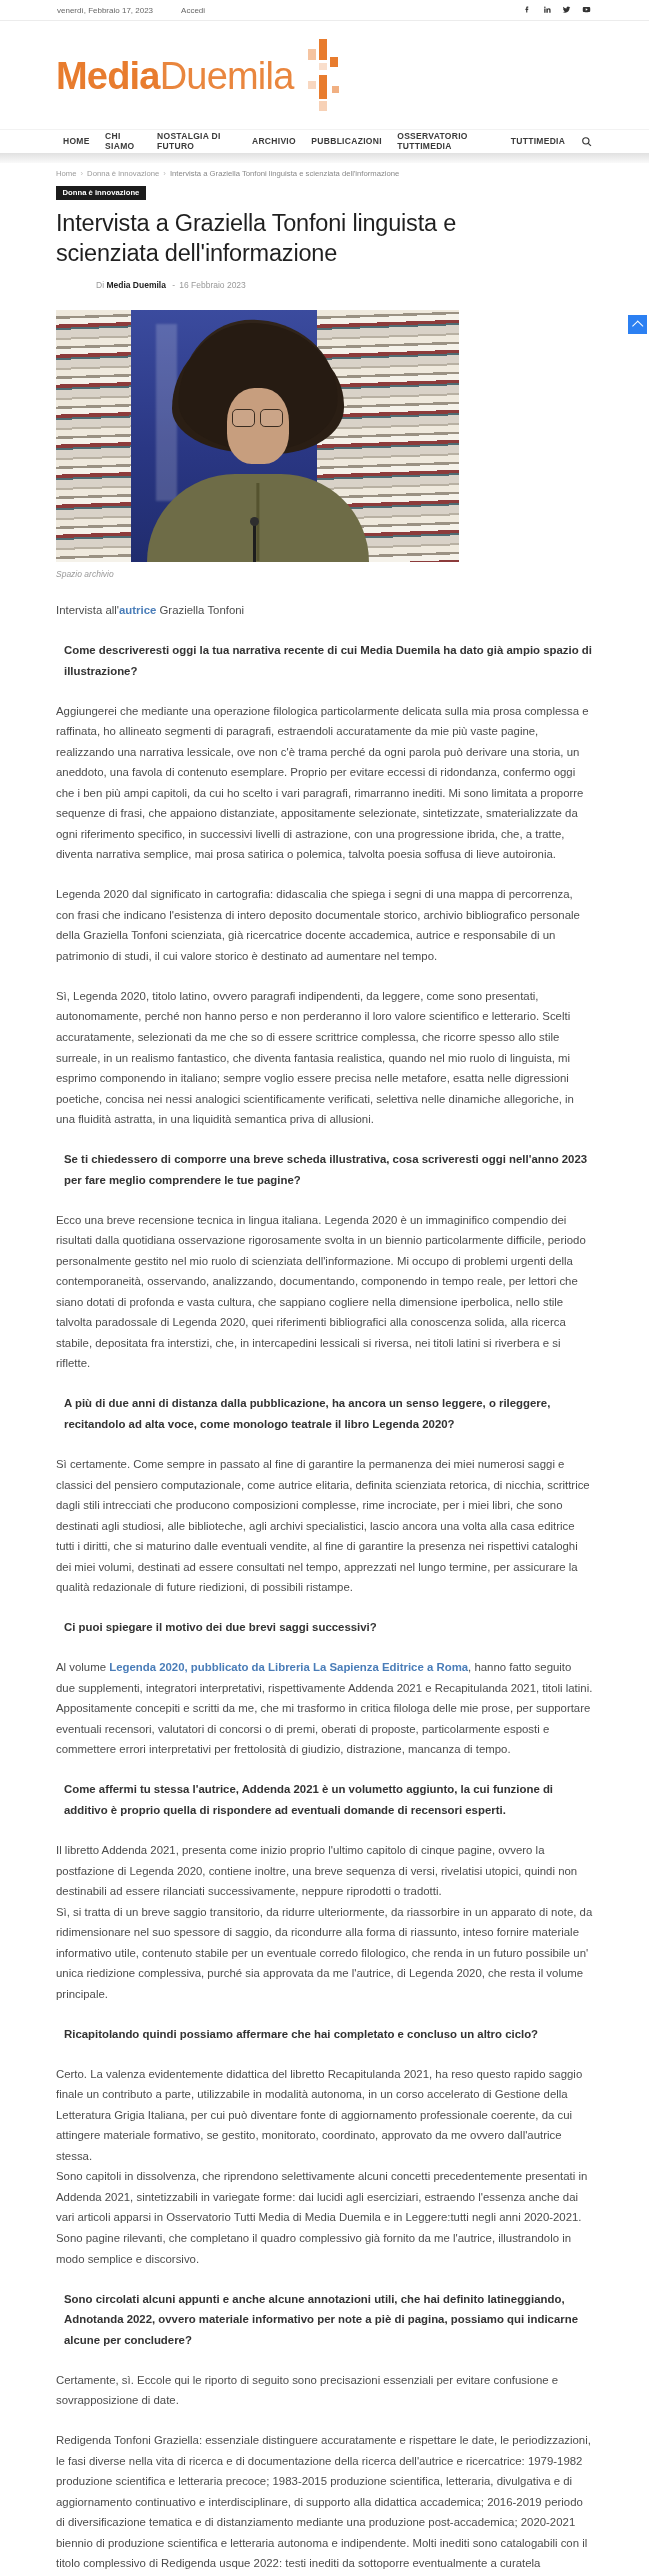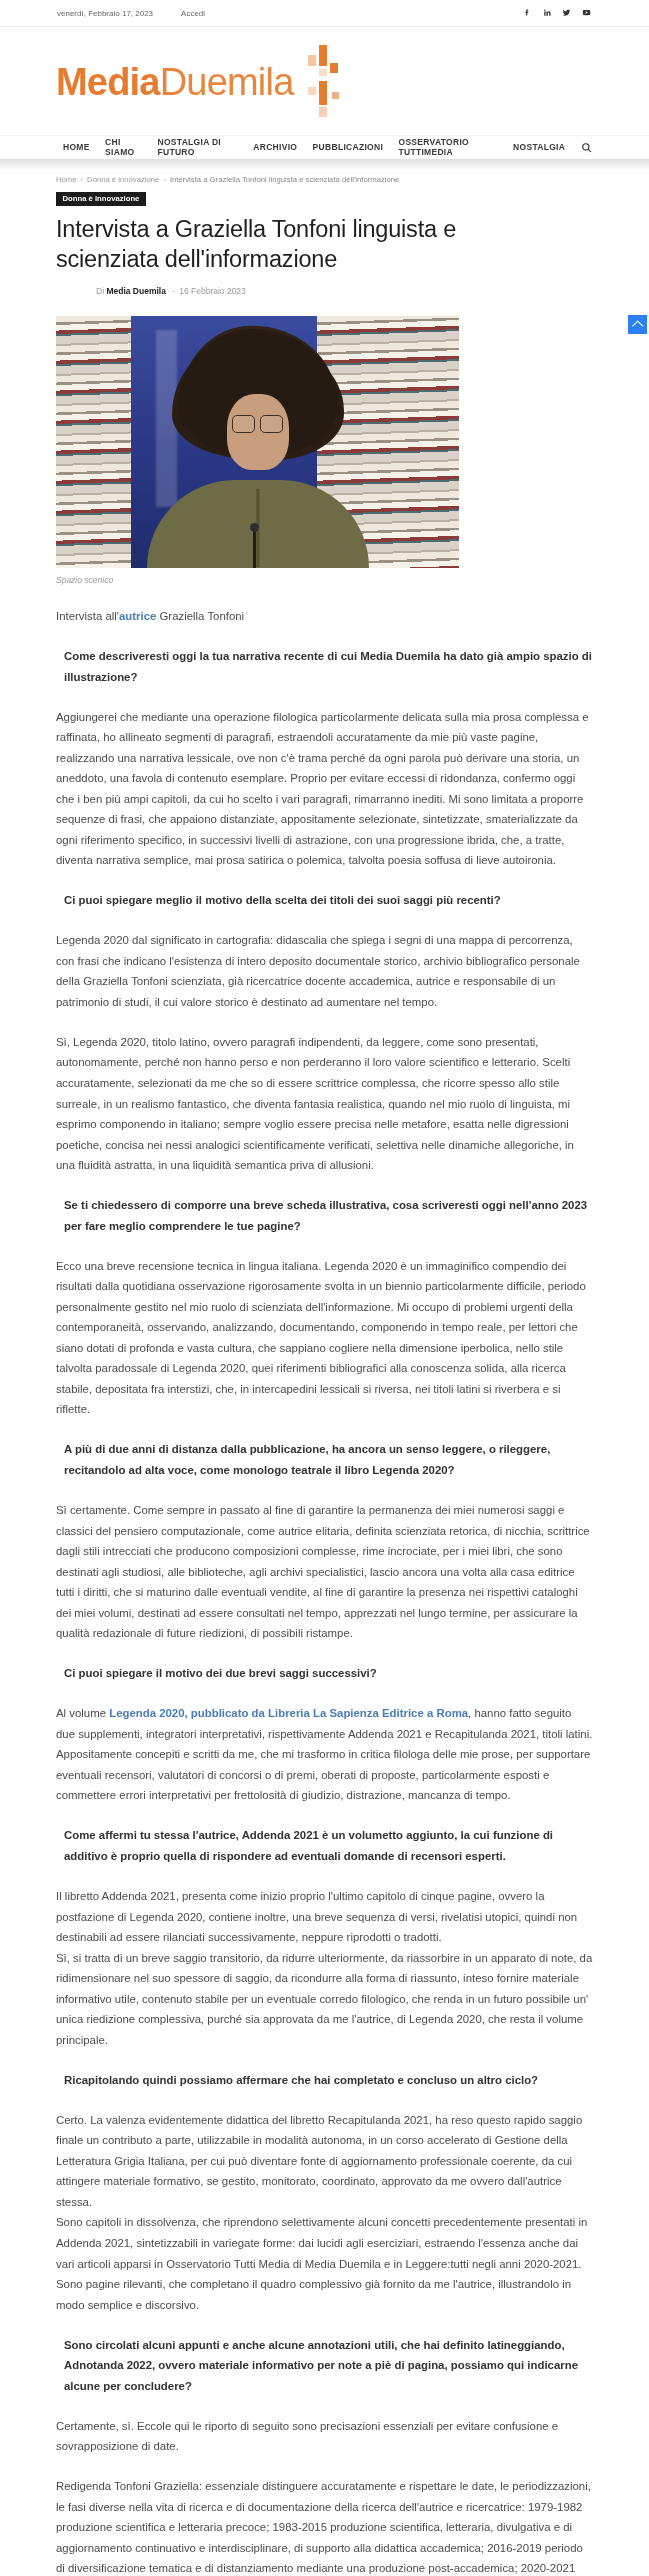--- a/index.html
+++ b/index.html
@@ -1,19 +1,19 @@
 <!DOCTYPE html>
 <html style="font-size:13px"><head>
 <meta charset="utf-8">
 <style>
   * { box-sizing: border-box; margin: 0; padding: 0; }
   html,body { width: 649px; background:#fff; font-family:"Liberation Sans", sans-serif; position:relative; overflow-x:hidden; }
 
   
-  .topbar { height:27px; display:flex; align-items:center; padding:0 58px 0 57px; border-bottom:0.8px solid #ececec; font-size:8px; color:#666; }
+  .topbar { height:21px; display:flex; align-items:center; padding:0 58px 0 57px; border-bottom:0.8px solid #ececec; font-size:8px; color:#666; }
   .topbar-date { margin-right:28px; }
   .topbar-login { color:#666; text-decoration:none; }
   .topbar-spacer { flex:1; }
   .tb-icon { display:inline-block; width:9px; height:9px; margin-left:10.6px; cursor:pointer; }
   .tb-icon svg { width:9px; height:9px; fill:#333; }
 
   
   .header { padding:18px 57px 14.6px 56px; display:flex; align-items:center; }
   .logo-text { line-height:0.98; color:#e87c2e; letter-spacing:-0.8px; }
   .logo-l1, .logo-l2 { font-size:38px; }
@@ -114,21 +114,21 @@
       <span class="lb lb3"></span>
       <span class="lb lb4"></span>
     <span class="lb lb5"></span>
       <span class="lb lb6"></span>
       <span class="lb lb7"></span>
       <span class="lb lb8"></span>
   </div>
 </div>
 
 <div class="nav">
-  <span style="display:contents;"><a class="nav-item" href="#">HOME</a><a class="nav-item" href="#">CHI SIAMO</a><a class="nav-item" href="#">NOSTALGIA DI FUTURO</a><a class="nav-item" href="#">ARCHIVIO</a><a class="nav-item" href="#">PUBBLICAZIONI</a><a class="nav-item" href="#">OSSERVATORIO TUTTIMEDIA</a><a class="nav-item" href="#">NOSTALGIA</a></span>
+  <span style="display:contents;"><a class="nav-item" href="#">HOME</a><a class="nav-item" href="#">CHI SIAMO</a><a class="nav-item" href="#">NOSTALGIA DI FUTURO</a><a class="nav-item" href="#">ARCHIVIO</a><a class="nav-item" href="#">PUBBLICAZIONI</a><a class="nav-item" href="#">OSSERVATORIO TUTTIMEDIA</a><a class="nav-item" href="#">TUTTIMEDIA</a></span>
   <span class="nav-spacer"></span>
   <span class="nav-search">
     <svg viewBox="0 0 20 20">
         <circle cx="8.5" cy="8.5" r="5.5"></circle>
         <line x1="12.8" y1="12.8" x2="17.5" y2="17.5"></line>
       </svg>
   </span>
 </div>
 <div class="header-shadow"></div>
 
@@ -146,28 +146,27 @@
     <div class="ph-blue"></div>
     <div class="ph-stack ph-s1"></div>
     <div class="ph-stack ph-s2"></div>
     <div class="ph-hair"></div>
     <div class="ph-face">
         <div class="ph-glasses"></div>
       </div>
     <div class="ph-sweater"></div>
     <div class="ph-mic"></div>
   </div>
-  <div class="photo-caption">Spazio scenico</div>
+  <div class="photo-caption">Spazio archivio</div>
 
   
   <div class="article-body">
       <p class="intro">Intervista all'<a href="#" class="tlink">autrice</a> Graziella Tonfoni</p>
       <p class="q">Come descriveresti oggi la tua narrativa recente di cui Media Duemila ha dato già ampio spazio di illustrazione?</p>
       <p class="a">Aggiungerei che mediante una operazione filologica particolarmente delicata sulla mia prosa complessa e raffinata, ho allineato segmenti di paragrafi, estraendoli accuratamente da mie più vaste pagine, realizzando una narrativa lessicale, ove non c'è trama perché da ogni parola può derivare una storia, un aneddoto, una favola di contenuto esemplare. Proprio per evitare eccessi di ridondanza, confermo oggi che i ben più ampi capitoli, da cui ho scelto i vari paragrafi, rimarranno inediti. Mi sono limitata a proporre sequenze di frasi, che appaiono distanziate, appositamente selezionate, sintetizzate, smaterializzate da ogni riferimento specifico, in successivi livelli di astrazione, con una progressione ibrida, che, a tratte, diventa narrativa semplice, mai prosa satirica o polemica, talvolta poesia soffusa di lieve autoironia.</p>
-      <p class="q">Ci puoi spiegare meglio il motivo della scelta dei titoli dei suoi saggi più recenti?</p>
       <p class="a">Legenda 2020 dal significato in cartografia: didascalia che spiega i segni di una mappa di percorrenza, con frasi che indicano l'esistenza di intero deposito documentale storico, archivio bibliografico personale della Graziella Tonfoni scienziata, già ricercatrice docente accademica, autrice e responsabile di un patrimonio di studi, il cui valore storico è destinato ad aumentare nel tempo.</p>
       <p class="a">Sì, Legenda 2020, titolo latino, ovvero paragrafi indipendenti, da leggere, come sono presentati, autonomamente, perché non hanno perso e non perderanno il loro valore scientifico e letterario. Scelti accuratamente, selezionati da me che so di essere scrittrice complessa, che ricorre spesso allo stile surreale, in un realismo fantastico, che diventa fantasia realistica, quando nel mio ruolo di linguista, mi esprimo componendo in italiano; sempre voglio essere precisa nelle metafore, esatta nelle digressioni poetiche, concisa nei nessi analogici scientificamente verificati, selettiva nelle dinamiche allegoriche, in una fluidità astratta, in una liquidità semantica priva di allusioni.</p>
       <p class="q">Se ti chiedessero di comporre una breve scheda illustrativa, cosa scriveresti oggi nell'anno 2023 per fare meglio comprendere le tue pagine?</p>
       <p class="a">Ecco una breve recensione tecnica in lingua italiana. Legenda 2020 è un immaginifico compendio dei risultati dalla quotidiana osservazione rigorosamente svolta in un biennio particolarmente difficile, periodo personalmente gestito nel mio ruolo di scienziata dell'informazione. Mi occupo di problemi urgenti della contemporaneità, osservando, analizzando, documentando, componendo in tempo reale, per lettori che siano dotati di profonda e vasta cultura, che sappiano cogliere nella dimensione iperbolica, nello stile talvolta paradossale di Legenda 2020, quei riferimenti bibliografici alla conoscenza solida, alla ricerca stabile, depositata fra interstizi, che, in intercapedini lessicali si riversa, nei titoli latini si riverbera e si riflette.</p>
       <p class="q">A più di due anni di distanza dalla pubblicazione, ha ancora un senso leggere, o rileggere, recitandolo ad alta voce, come monologo teatrale il libro Legenda 2020?</p>
       <p class="a">Sì certamente. Come sempre in passato al fine di garantire la permanenza dei miei numerosi saggi e classici del pensiero computazionale, come autrice elitaria, definita scienziata retorica, di nicchia, scrittrice dagli stili intrecciati che producono composizioni complesse, rime incrociate, per i miei libri, che sono destinati agli studiosi, alle biblioteche, agli archivi specialistici, lascio ancora una volta alla casa editrice tutti i diritti, che si maturino dalle eventuali vendite, al fine di garantire la presenza nei rispettivi cataloghi dei miei volumi, destinati ad essere consultati nel tempo, apprezzati nel lungo termine, per assicurare la qualità redazionale di future riedizioni, di possibili ristampe.</p>
       <p class="q">Ci puoi spiegare il motivo dei due brevi saggi successivi?</p>
       <p class="a">Al volume <a href="#" class="tlink">Legenda 2020, pubblicato da Libreria La Sapienza Editrice a Roma</a>, hanno fatto seguito due supplementi, integratori interpretativi, rispettivamente Addenda 2021 e Recapitulanda 2021, titoli latini. Appositamente concepiti e scritti da me, che mi trasformo in critica filologa delle mie prose, per supportare eventuali recensori, valutatori di concorsi o di premi, oberati di proposte, particolarmente esposti e commettere errori interpretativi per frettolosità di giudizio, distrazione, mancanza di tempo.</p>
       <p class="q">Come affermi tu stessa l'autrice, Addenda 2021 è un volumetto aggiunto, la cui funzione di additivo è proprio quella di rispondere ad eventuali domande di recensori esperti.</p>
       <p class="a">Il libretto Addenda 2021, presenta come inizio proprio l'ultimo capitolo di cinque pagine, ovvero la postfazione di Legenda 2020, contiene inoltre, una breve sequenza di versi, rivelatisi utopici, quindi non destinabili ad essere rilanciati successivamente, neppure riprodotti o tradotti.

